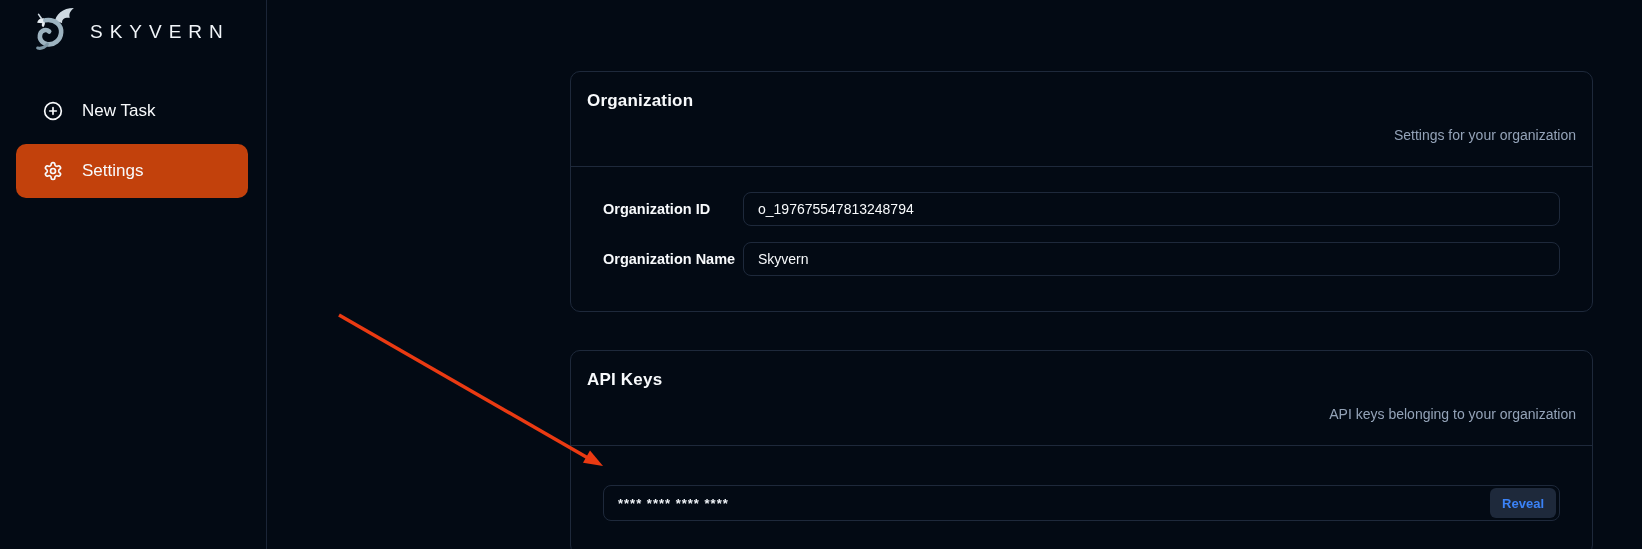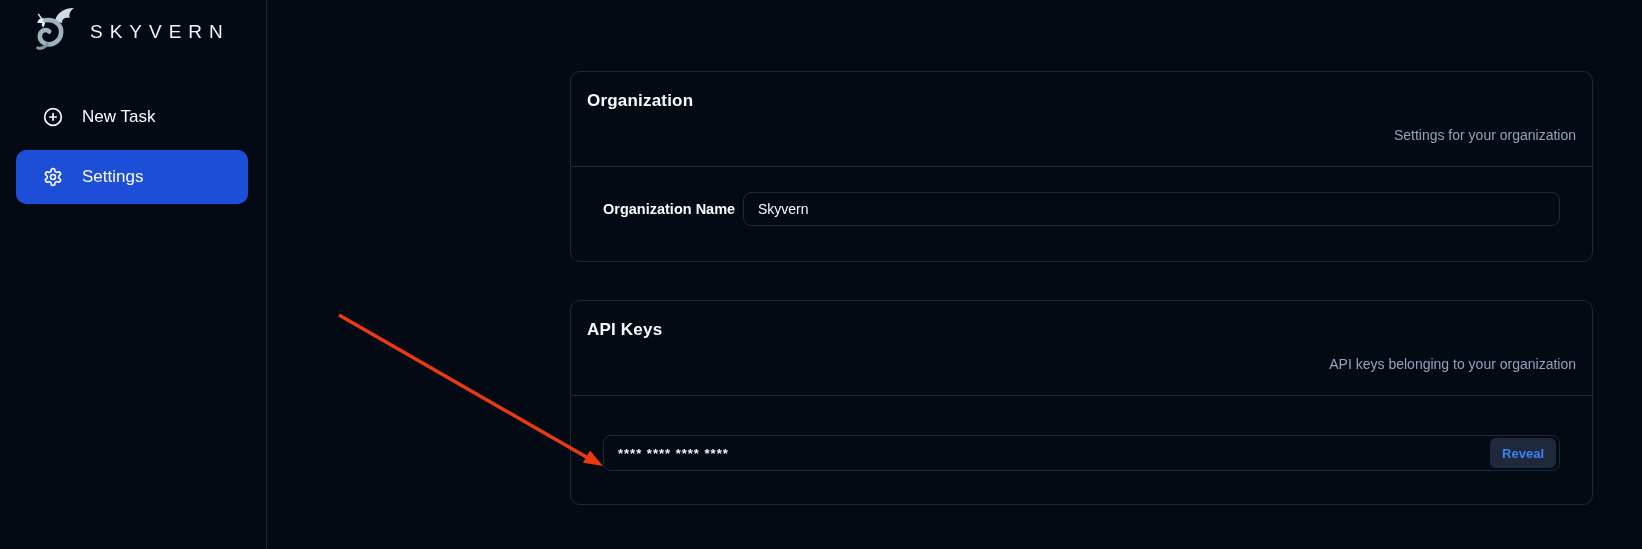--- a/index.html
+++ b/index.html
@@ -17,28 +17,28 @@
     position:absolute; left:0; top:0; width:267px; height:549px;
     background:#030a14;
     border-right:1px solid #1b2537;
   }
   .logo-row { display:flex; align-items:center; gap:9px; padding:5px 0 0 28px; }
   .logo-svg { width:53px; height:53px; flex:0 0 auto; }
   .brand {
     font-size:19px; letter-spacing:7px; font-weight:400; color:#f1f5f9;
     white-space:nowrap;
   }
-  .nav { position:absolute; top:90px; left:0; right:0; display:flex; flex-direction:column; gap:6px; }
+  .nav { position:absolute; top:84px; left:0; right:0; display:flex; flex-direction:column; gap:6px; }
   .nav-item {
     display:flex; align-items:center; height:54px;
     margin:0 18px 0 16px; border-radius:10px;
     padding-left:27px; gap:19px;
     font-size:17px; color:#f8fafc; cursor:pointer;
   }
-  .nav-item.active { background:#1d4ed8;text-align:right; }
+  .nav-item.active { background:#c2410c;text-align:right; }
   .nav-icon { width:20px; height:20px; flex:0 0 auto; display:block; }
   .nav-icon svg { display:block; width:20px; height:20px; stroke:#f8fafc; fill:none;
     stroke-width:2; stroke-linecap:round; stroke-linejoin:round; }
 
   
   .main { position:absolute; left:267px; top:0; right:0; bottom:0; }
   .content { position:absolute; left:303px; top:71px; width:1023px; }
 
   .card {
     border:1px solid #1e293b; border-radius:10px; background:#030a14;
@@ -129,20 +129,24 @@
 <main class="main">
   <div class="content">
 
     <section class="card">
       <div class="card-header">
         <div class="card-title">Organization</div>
         <div class="card-sub">Settings for your organization</div>
       </div>
       <div class="card-body">
         <div class="field-row">
+          <label class="field-label">Organization ID</label>
+          <input class="text-input" type="text" readonly="" value="o_197675547813248794" style="">
+        </div>
+        <div class="field-row">
           <label class="field-label">Organization Name</label>
           <input class="text-input" type="text" readonly="" value="Skyvern" style="">
         </div>
       </div>
     </section>
 
     <section class="card api">
       <div class="card-header">
         <div class="card-title">API Keys</div>
         <div class="card-sub">API keys belonging to your organization</div>

